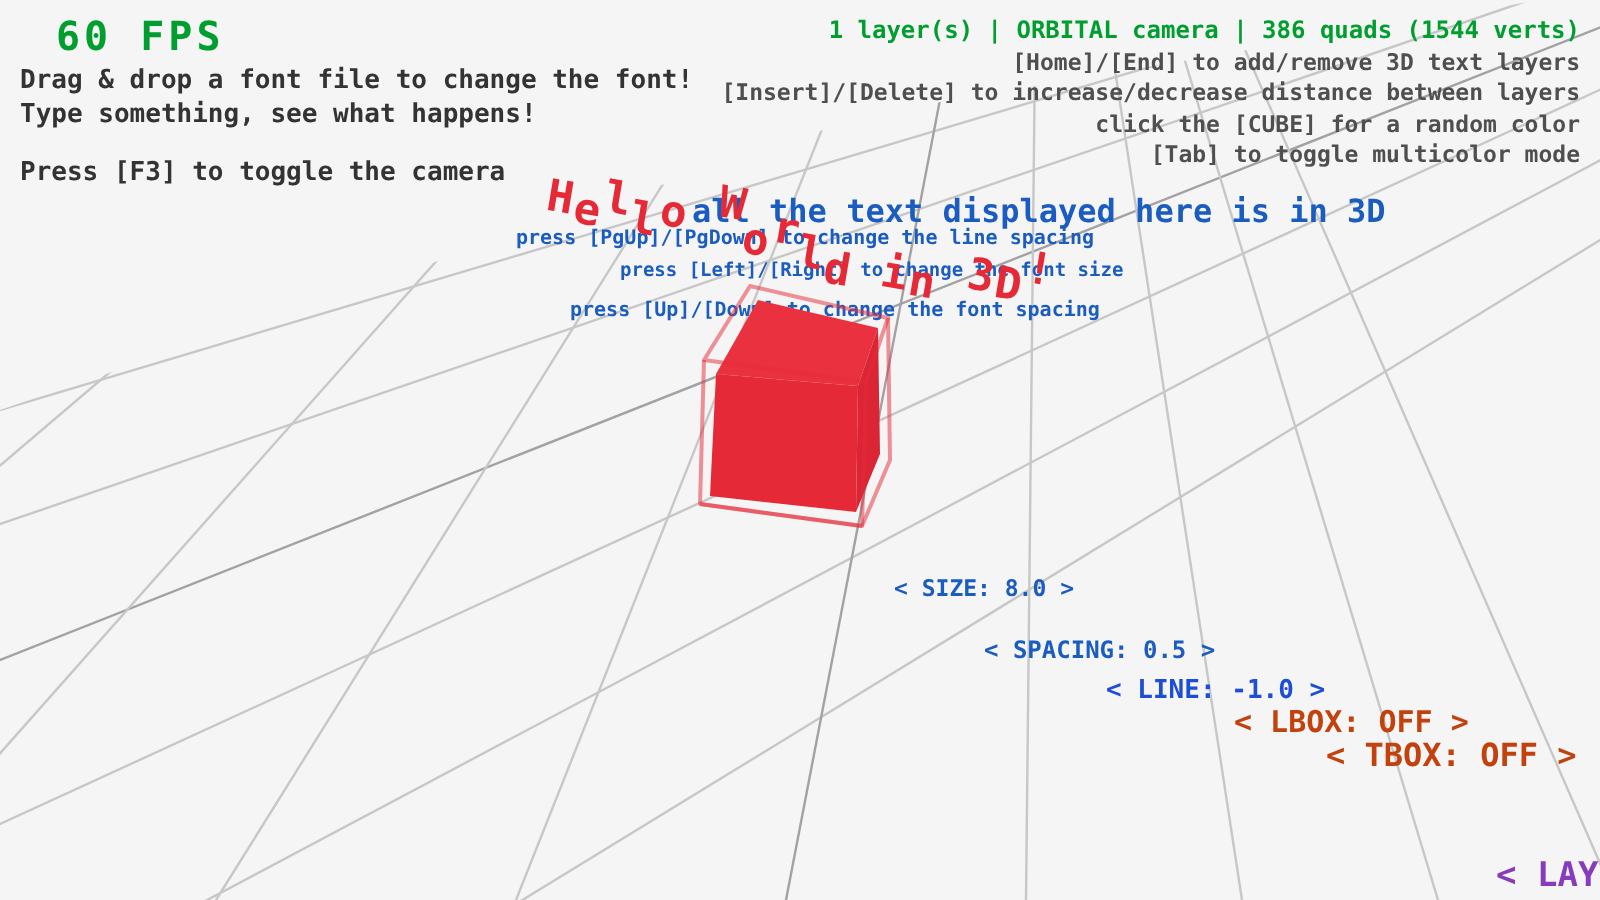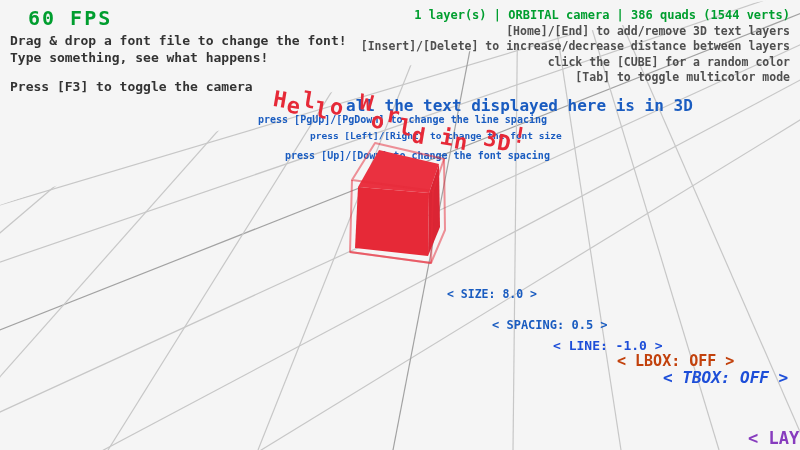--- a/index.html
+++ b/index.html
@@ -71,21 +71,21 @@
   <div class="abs floor fan fan2">press [PgUp]/[PgDown] to change the line spacing</div>
   <div class="abs floor fan fan3">press [Up]/[Down] to change the font spacing</div>
   <div class="abs floor fan fan4">press [Left]/[Right] to change the font size</div>
 
   <div class="abs floor bigline">all the text displayed here is in 3D</div>
 
   <div class="abs floor opt opt0" style="color: rgb(26, 92, 192);">&lt; SIZE: 8.0 &gt;</div>
   <div class="abs floor opt opt1" style="color: rgb(26, 92, 192); text-align: right;">&lt; SPACING: 0.5 &gt;</div>
   <div class="abs floor opt opt2" style="color: #1d4ed8;">&lt; LINE: -1.0 &gt;</div>
   <div class="abs floor opt opt3" style="color: #c2410c;">&lt; LBOX: OFF &gt;</div>
-  <div class="abs floor opt opt4" style="color: #1d4ed8; font-style: italic;">&lt; TBOX: OFF &gt;</div>
+  <div class="abs floor opt opt4" style="color: #c2410c;">&lt; TBOX: OFF &gt;</div>
   <div class="abs floor opt opt5" style="color: rgb(135, 60, 190);">&lt; LAYER DISTANCE: 0.010 &gt;</div>
 
   <svg width="800" height="450" viewBox="0 0 800 450" style="pointer-events:none">
     <g style="pointer-events:all">
       <polygon points="379,150 439,164 429,193 358,187" fill="#ea3140"></polygon>
       <polygon points="358,187 429,193 428,256 355,248" fill="#e62937"></polygon>
       <polygon points="429,193 439,164 440,227 428,256" fill="#db2534"></polygon>
       <g fill="none" stroke="rgba(230,41,55,0.5)" stroke-width="2" stroke-linejoin="round">
         <polygon points="375,143 444,159 433,191 352,180"></polygon>
         <polyline points="352,180 350,252 431,263 433,191"></polyline>

